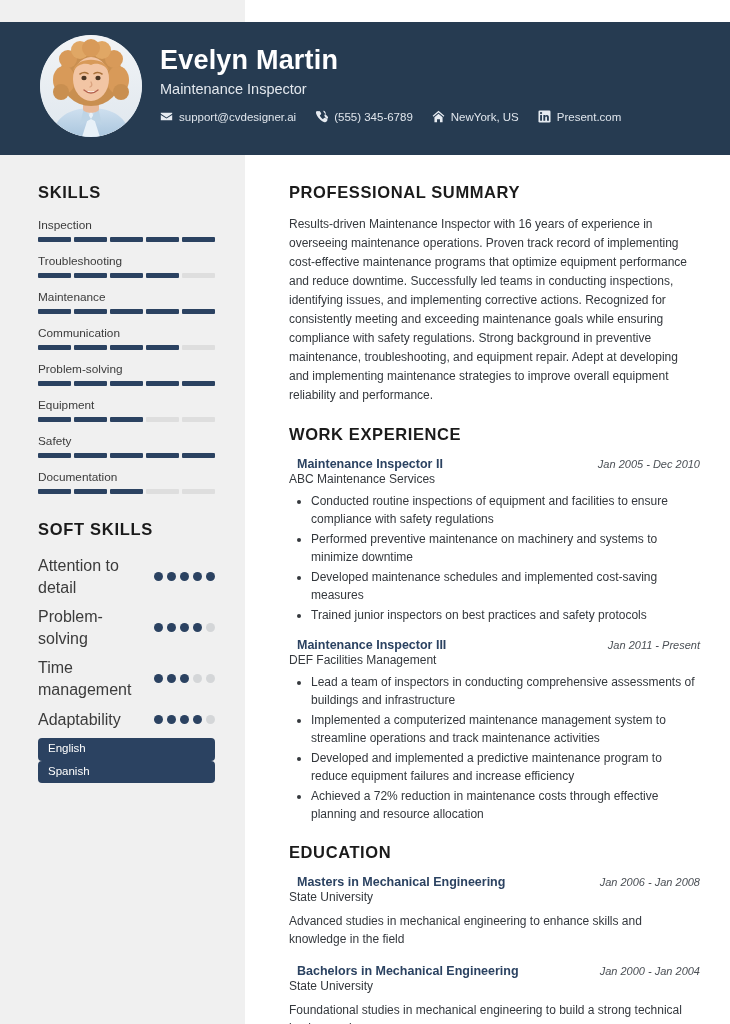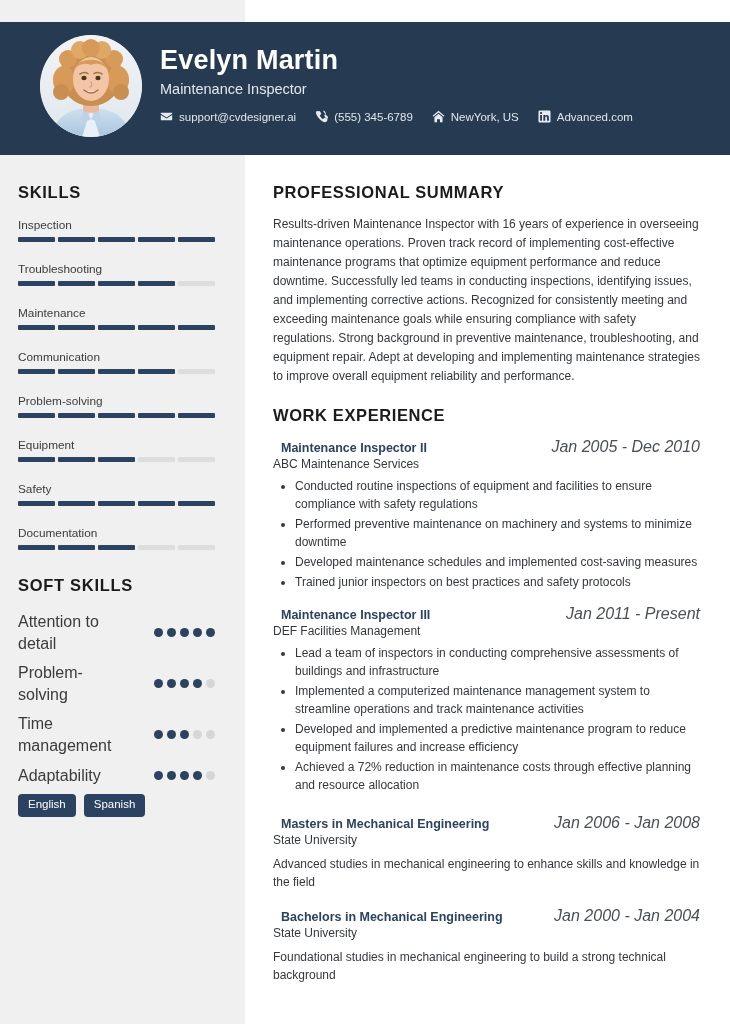--- a/index.html
+++ b/index.html
@@ -89,41 +89,41 @@
   .contact .ic { display: flex; align-items: center; }
   .contact .ic svg { display: block; fill: #e6ebf1; }
   
   .sidebar {
     position: absolute;
     top: 155px; left: 0;
     width: 245px;
     bottom: 0;
     background: #f0f0f0;
     box-sizing: border-box;
-    padding: 28px 30px 0 18px;
+    padding: 28px 30px 0 38px;
   }
   .main {
     position: absolute;
     top: 155px; left: 245px;
     width: 485px;
     bottom: 0;
     background: #ffffff;
     box-sizing: border-box;
-    padding: 28px 30px 0 28px;
+    padding: 28px 30px 0 44px;
   }
   
   .side-title {
     font-size: 16.5px;
     font-weight: bold;
     color: #1b1b1b;
     letter-spacing: .7px;
     margin: 0 0 16px 0;
   }
   .side-title.lang { margin-top: 30px; }
-  .skill { margin-bottom: 20px; }
+  .skill { margin-bottom: 12px; }
   .skill-label {
     font-size: 11.8px;
     color: #3b3b3b;
     margin-bottom: 5px;
   }
   .bar {
     display: flex;
     gap: 3px;
   }
   .seg {
@@ -146,21 +146,21 @@
     line-height: 1.35;
     max-width: 92px;
   }
   .dots { display: flex; gap: 4px; flex: none; }
   .dot {
     width: 9px; height: 9px;
     border-radius: 50%;
     background: #d4d6d8;
   }
   .dot.on { background: #2b4261; }
-  .langs { display: flex; gap: 8px; flex-wrap: wrap; }
+  .langs { display: flex; flex-wrap: wrap; flex-direction: column; }
   .lang-chip {
     background: #2b4261;
     color: #ffffff;
     font-size: 11.5px;
     padding: 5px 10px 6px 10px;
     border-radius: 4px;
     line-height: 1;
   }
   
   .sec-title {
@@ -184,21 +184,21 @@
     justify-content: space-between;
     gap: 12px;
   }
   .entry-title {
     font-size: 12.5px;
     font-weight: bold;
     color: #2b4261;
     margin-left: 8px;
   }
   .entry-date {
-    font-size: 16px;
+    font-size: 11px;
     font-style: italic;
     color: #4a4f55;
     white-space: nowrap;
     flex: none;
   }
   .entry-org {
     font-size: 12px;
     color: #34383d;
     margin-top: 1px;
   }
@@ -320,21 +320,21 @@
 
         <div class="contact">
           <span class="ic">
             <svg width="13" height="13" viewBox="0 0 16 16" aria-hidden="true">
               <rect x="0.6" y="0.6" width="14.8" height="14.8" rx="1.6" fill="#e6ebf1"></rect>
               <rect x="2.6" y="6.2" width="2.3" height="7" fill="#263b51"></rect>
               <circle cx="3.75" cy="3.8" r="1.4" fill="#263b51"></circle>
               <path d="M6.6 6.2h2.2v1c.4-.7 1.2-1.2 2.2-1.2 1.7 0 2.4 1.1 2.4 2.9v4.3h-2.3V9.3c0-.9-.3-1.4-1.1-1.4-.7 0-1.1.5-1.1 1.4v3.9H6.6Z" fill="#263b51"></path>
             </svg>
           </span>
-          <span>Advanced.com</span>
+          <span>Present.com</span>
         </div>
 
       </div>
     </div>
   </div>
 
   <div class="sidebar">
 
     <div class="side-title">SKILLS</div>
     <div>
@@ -504,20 +504,21 @@
         <ul class="bullets">
           <li>Lead a team of inspectors in conducting comprehensive assessments of buildings and infrastructure</li>
           <li>Implemented a computerized maintenance management system to streamline operations and track maintenance activities</li>
           <li>Developed and implemented a predictive maintenance program to reduce equipment failures and increase efficiency</li>
           <li>Achieved a 72% reduction in maintenance costs through effective planning and resource allocation</li>
         </ul>
       </div>
     </div>
 
     <div class="sec">
+      <div class="sec-title">EDUCATION</div>
 
       <div class="edu-entry">
         <div class="entry-head">
           <span class="entry-title">Masters in Mechanical Engineering</span>
           <span class="entry-date">Jan 2006 - Jan 2008</span>
         </div>
         <div class="entry-org">State University</div>
         <div class="edu-desc">Advanced studies in mechanical engineering to enhance skills and knowledge in the field</div>
       </div>
 

